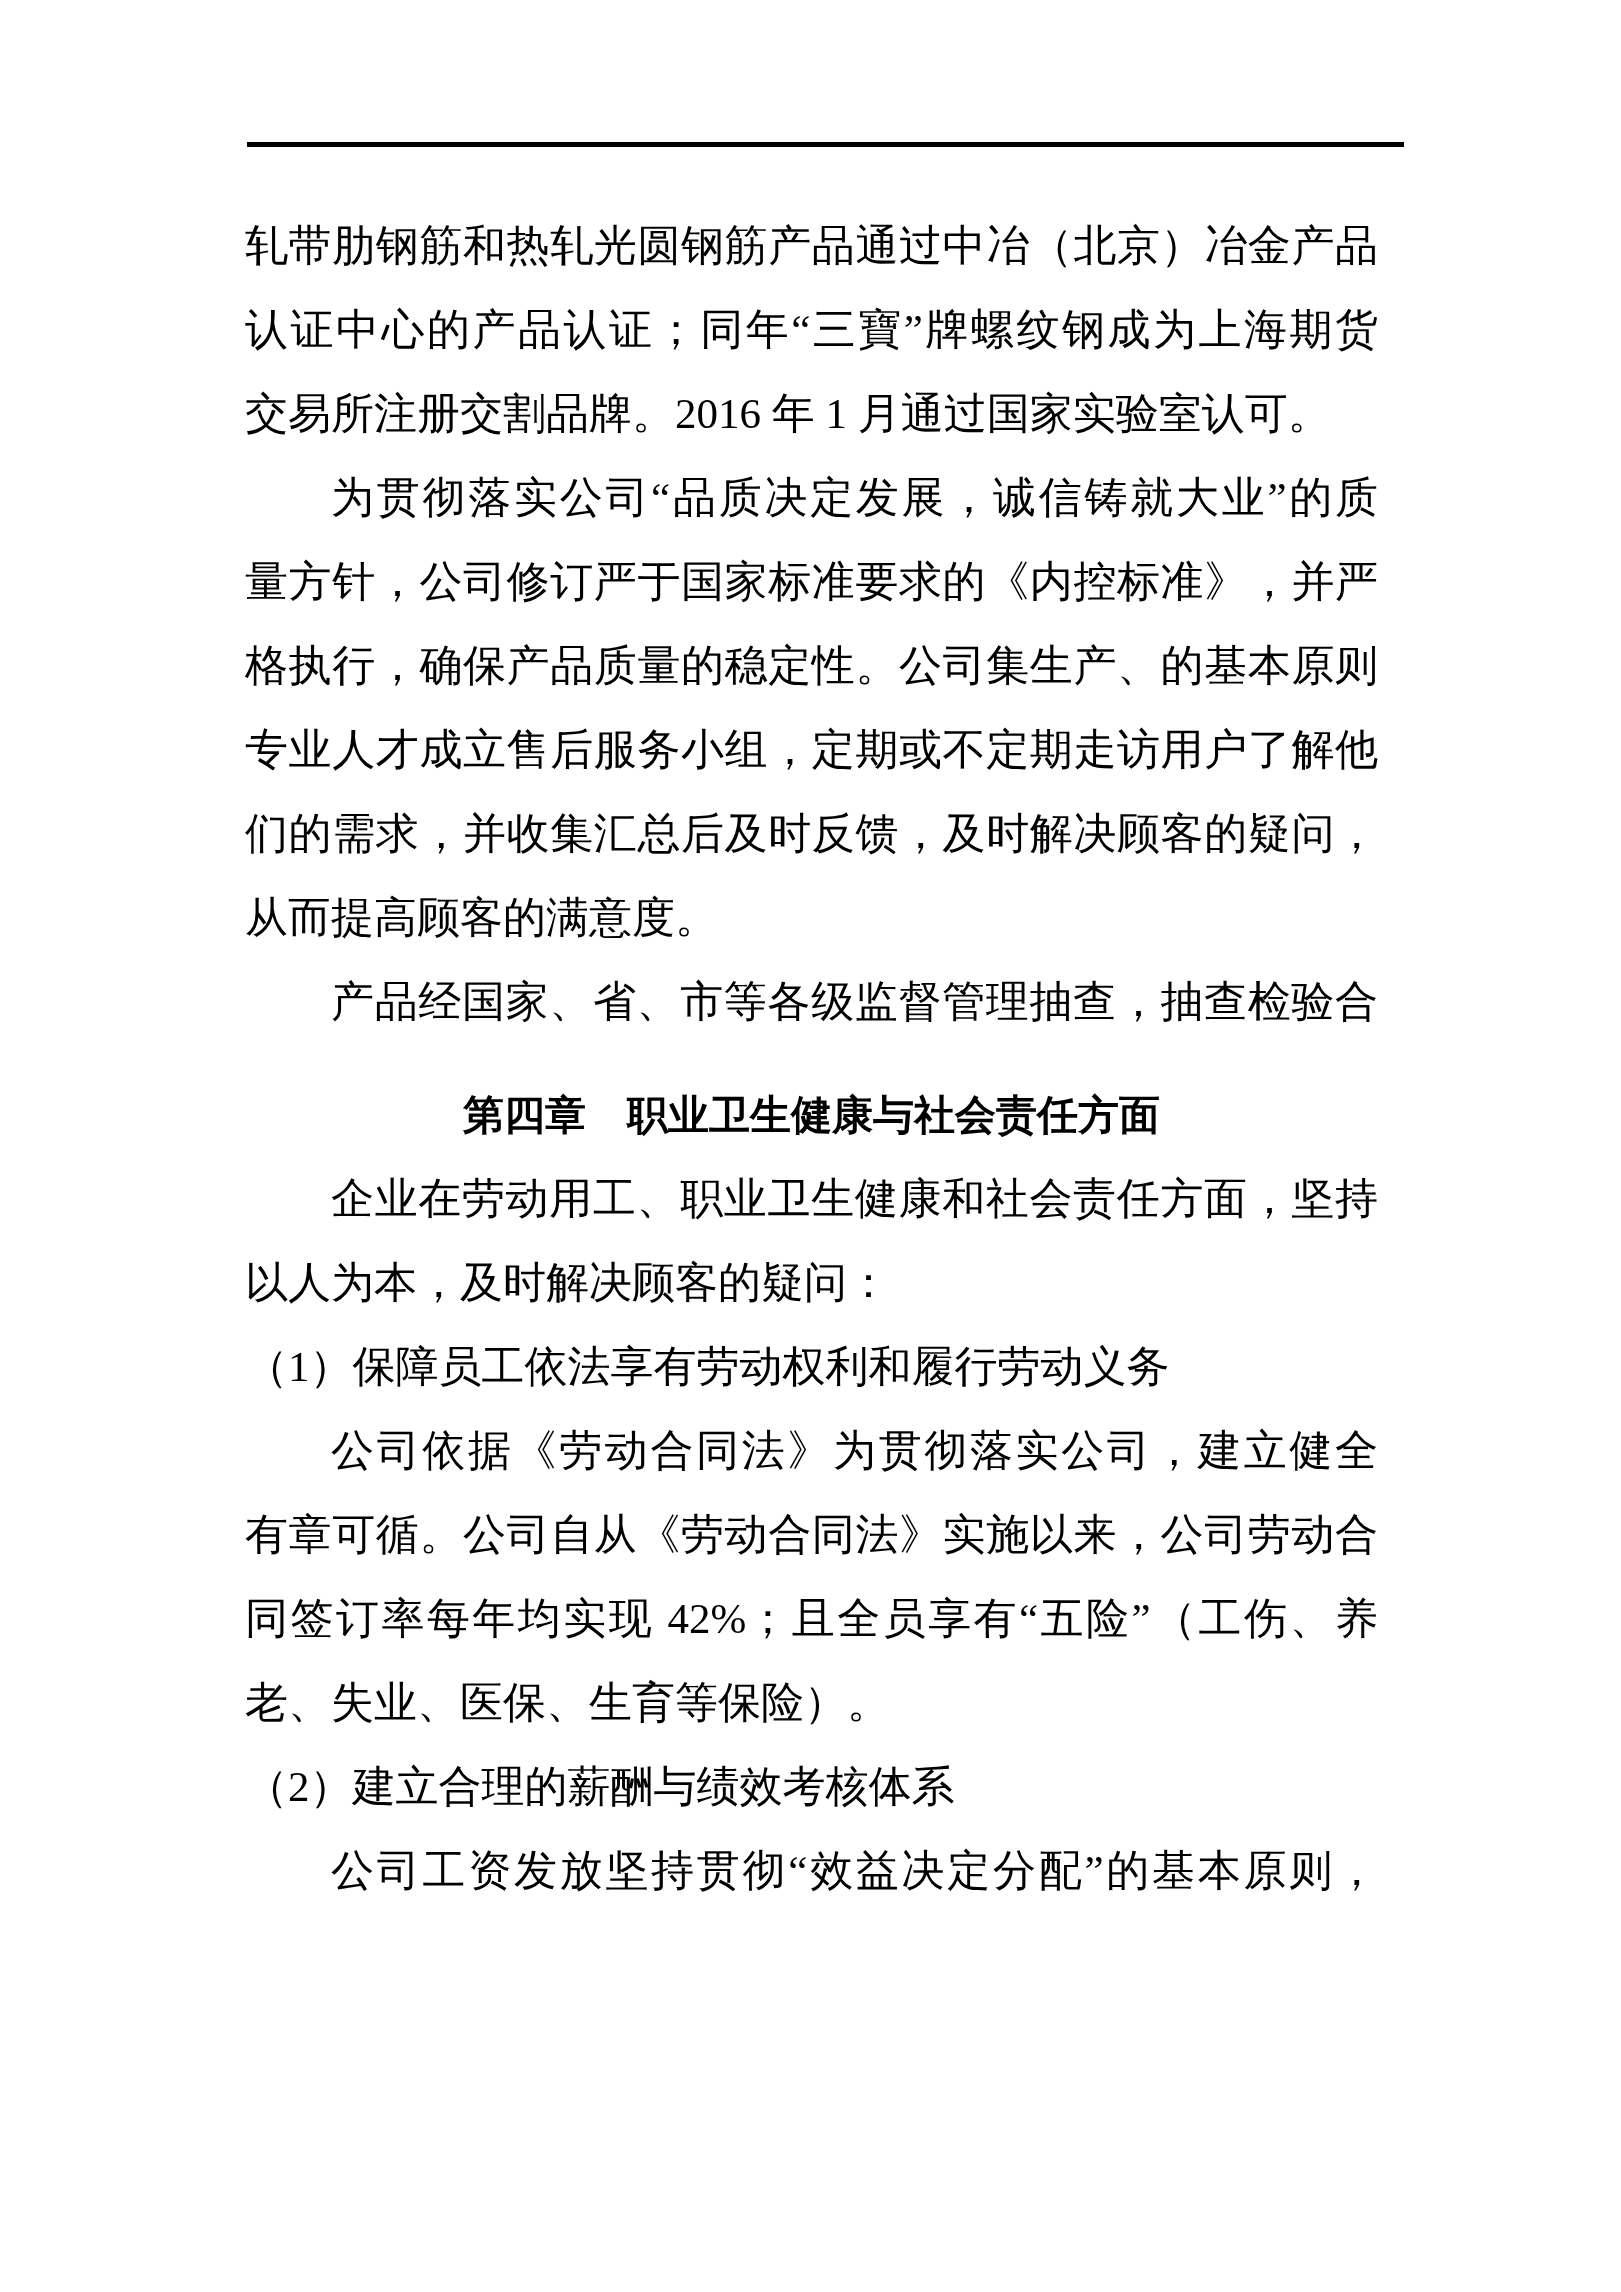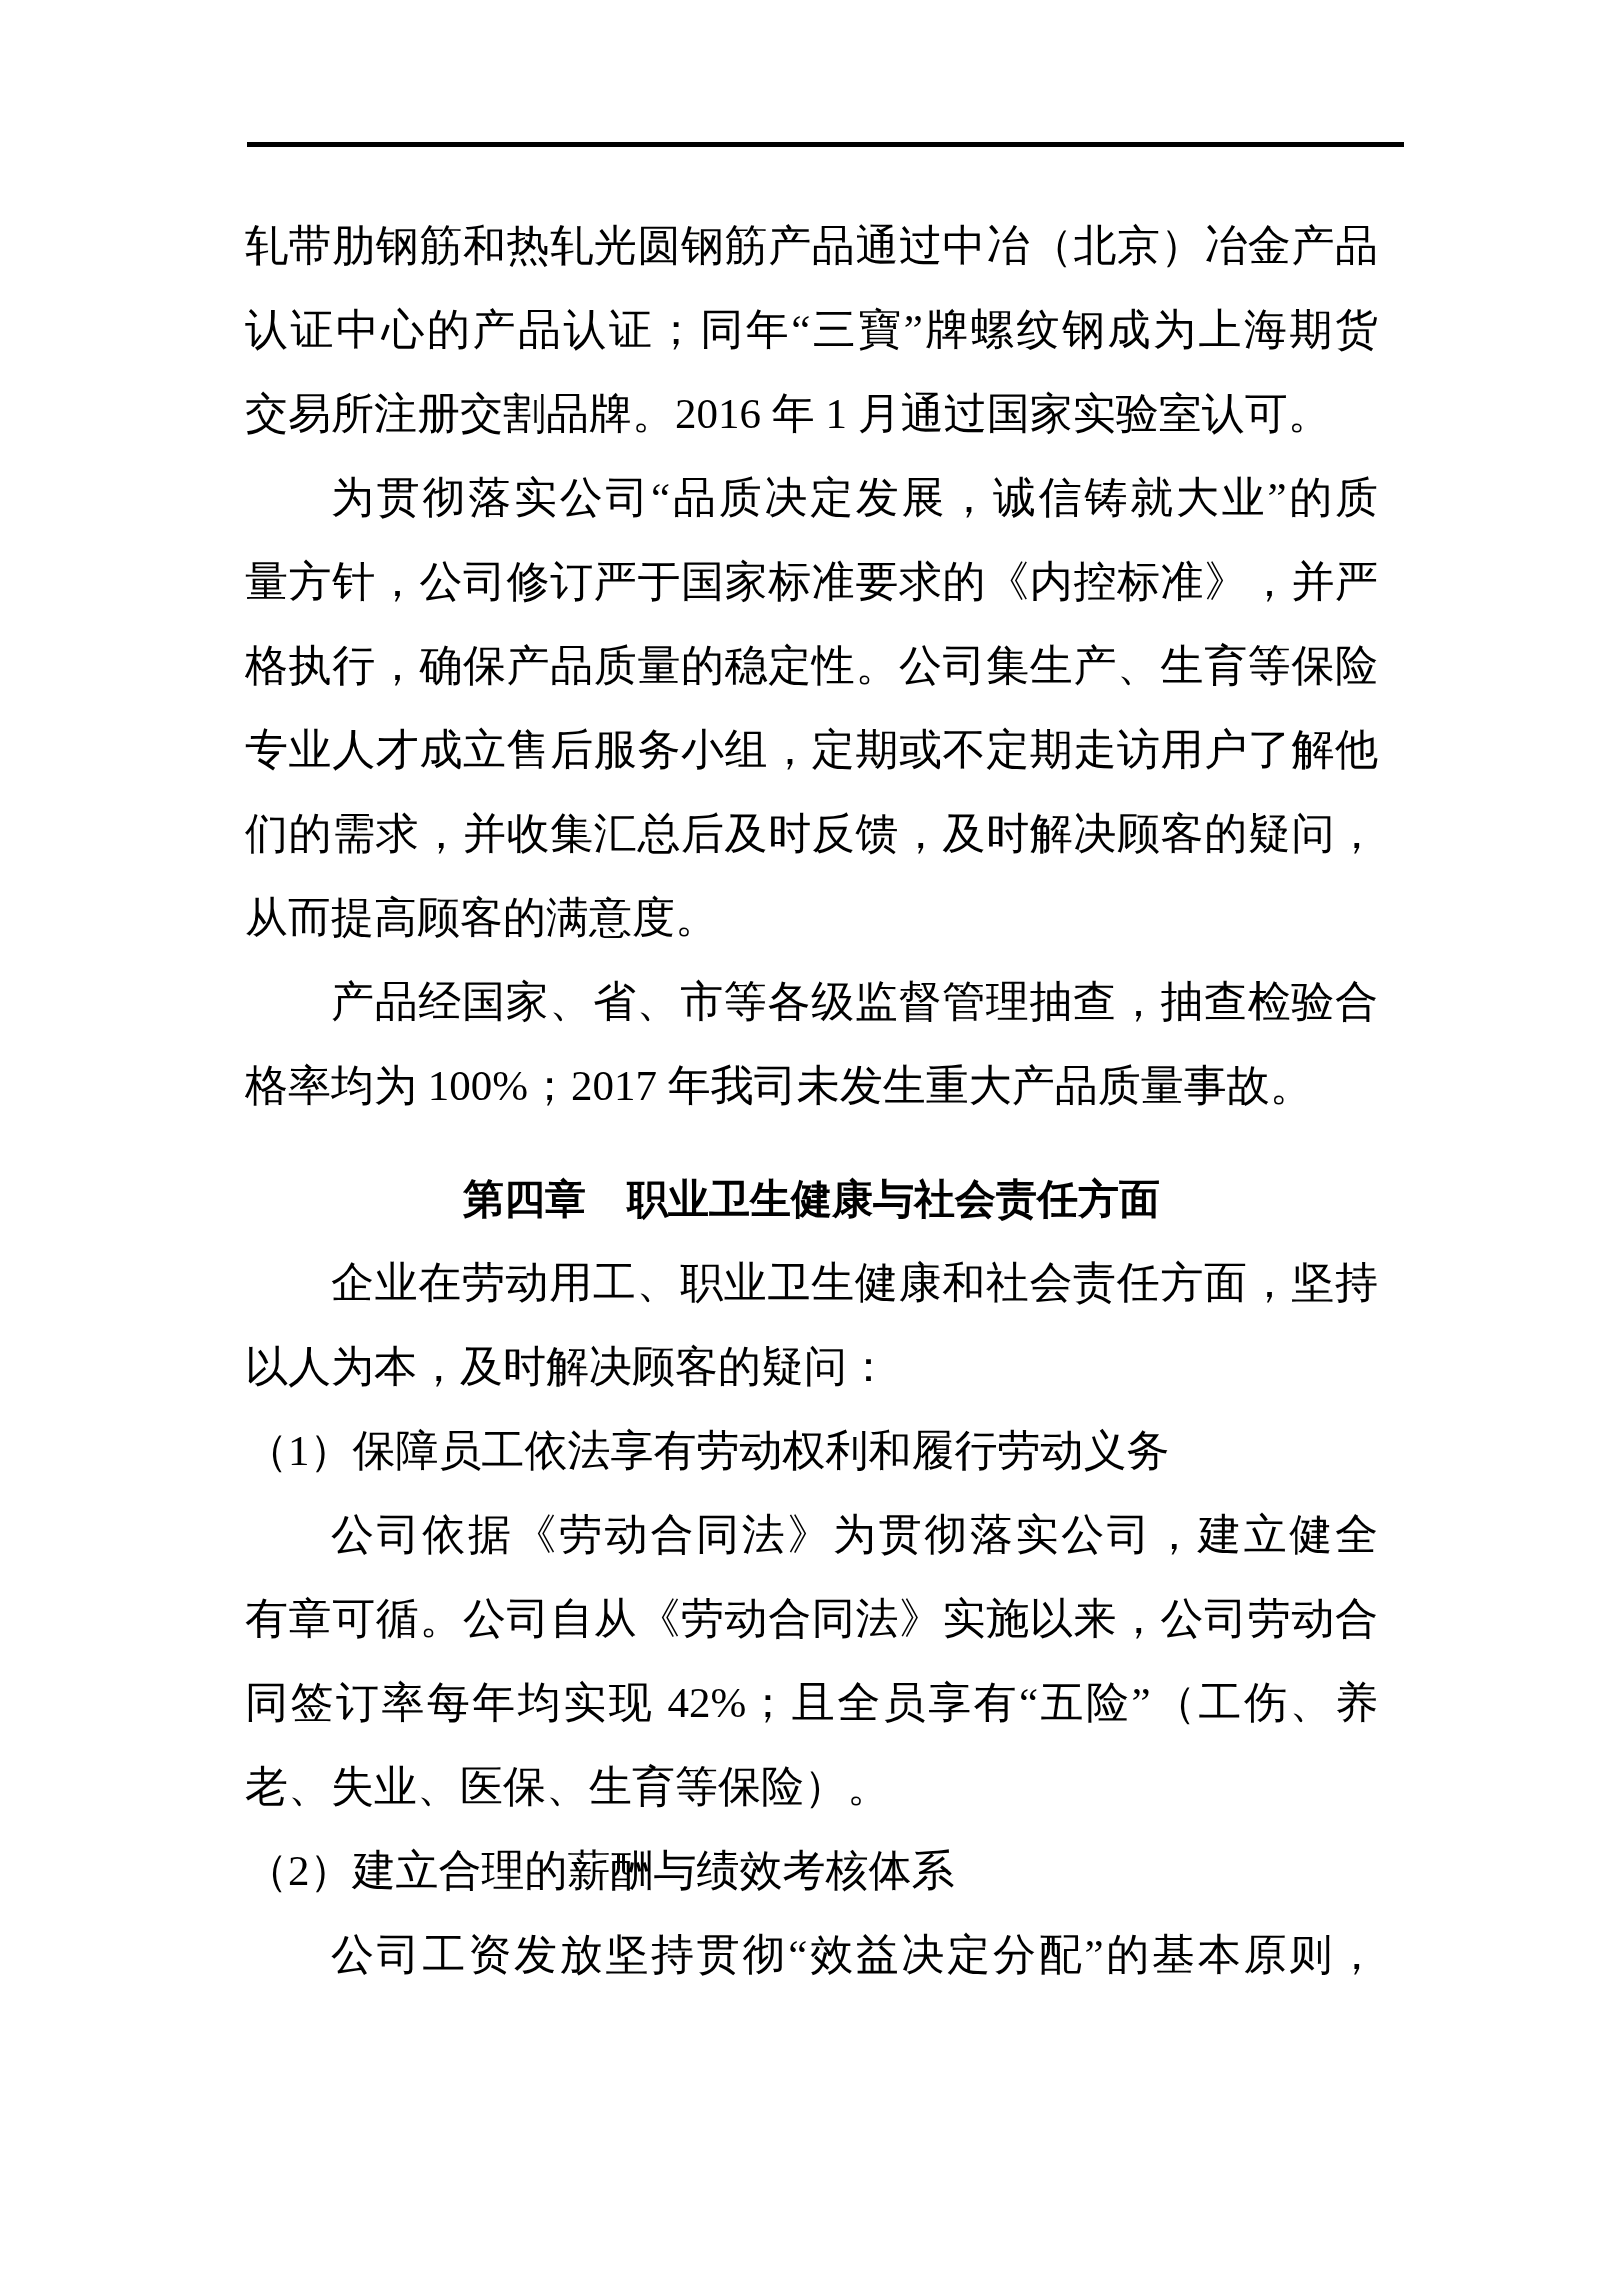--- a/index.html
+++ b/index.html
@@ -63,26 +63,25 @@
 <div class="sheet">
 
   <div class="header-rule"></div>
 
   <div class="doc-body">
     <p class="ln full">轧带肋钢筋和热轧光圆钢筋产品通过中冶（北京）冶金产品</p>
     <p class="ln full">认证中心的产品认证；同年“三寶”牌螺纹钢成为上海期货</p>
     <p class="ln">交易所注册交割品牌。2016 年 1 月通过国家实验室认可。</p>
     <p class="ln full indent">为贯彻落实公司“品质决定发展，诚信铸就大业”的质</p>
     <p class="ln full">量方针，公司修订严于国家标准要求的《内控标准》，并严</p>
-    <p class="ln full">格执行，确保产品质量的稳定性。公司集生产、生育等保险</p>
+    <p class="ln full">格执行，确保产品质量的稳定性。公司集生产、的基本原则</p>
     <p class="ln full">专业人才成立售后服务小组，定期或不定期走访用户了解他</p>
     <p class="ln full">们的需求，并收集汇总后及时反馈，及时解决顾客的疑问，</p>
     <p class="ln">从而提高顾客的满意度。</p>
     <p class="ln full indent">产品经国家、省、市等各级监督管理抽查，抽查检验合</p>
-    <p class="ln">格率均为 100%；2017 年我司未发生重大产品质量事故。</p>
     <h2 class="ln heading">第四章　职业卫生健康与社会责任方面</h2>
     <p class="ln full indent">企业在劳动用工、职业卫生健康和社会责任方面，坚持</p>
     <p class="ln">以人为本，及时解决顾客的疑问：</p>
     <p class="ln">（1）保障员工依法享有劳动权利和履行劳动义务</p>
     <p class="ln full indent">公司依据《劳动合同法》为贯彻落实公司，建立健全</p>
     <p class="ln full">有章可循。公司自从《劳动合同法》实施以来，公司劳动合</p>
     <p class="ln full">同签订率每年均实现 42%；且全员享有“五险”（工伤、养</p>
     <p class="ln">老、失业、医保、生育等保险）。</p>
     <p class="ln">（2）建立合理的薪酬与绩效考核体系</p>
     <p class="ln full indent">公司工资发放坚持贯彻“效益决定分配”的基本原则，</p>

